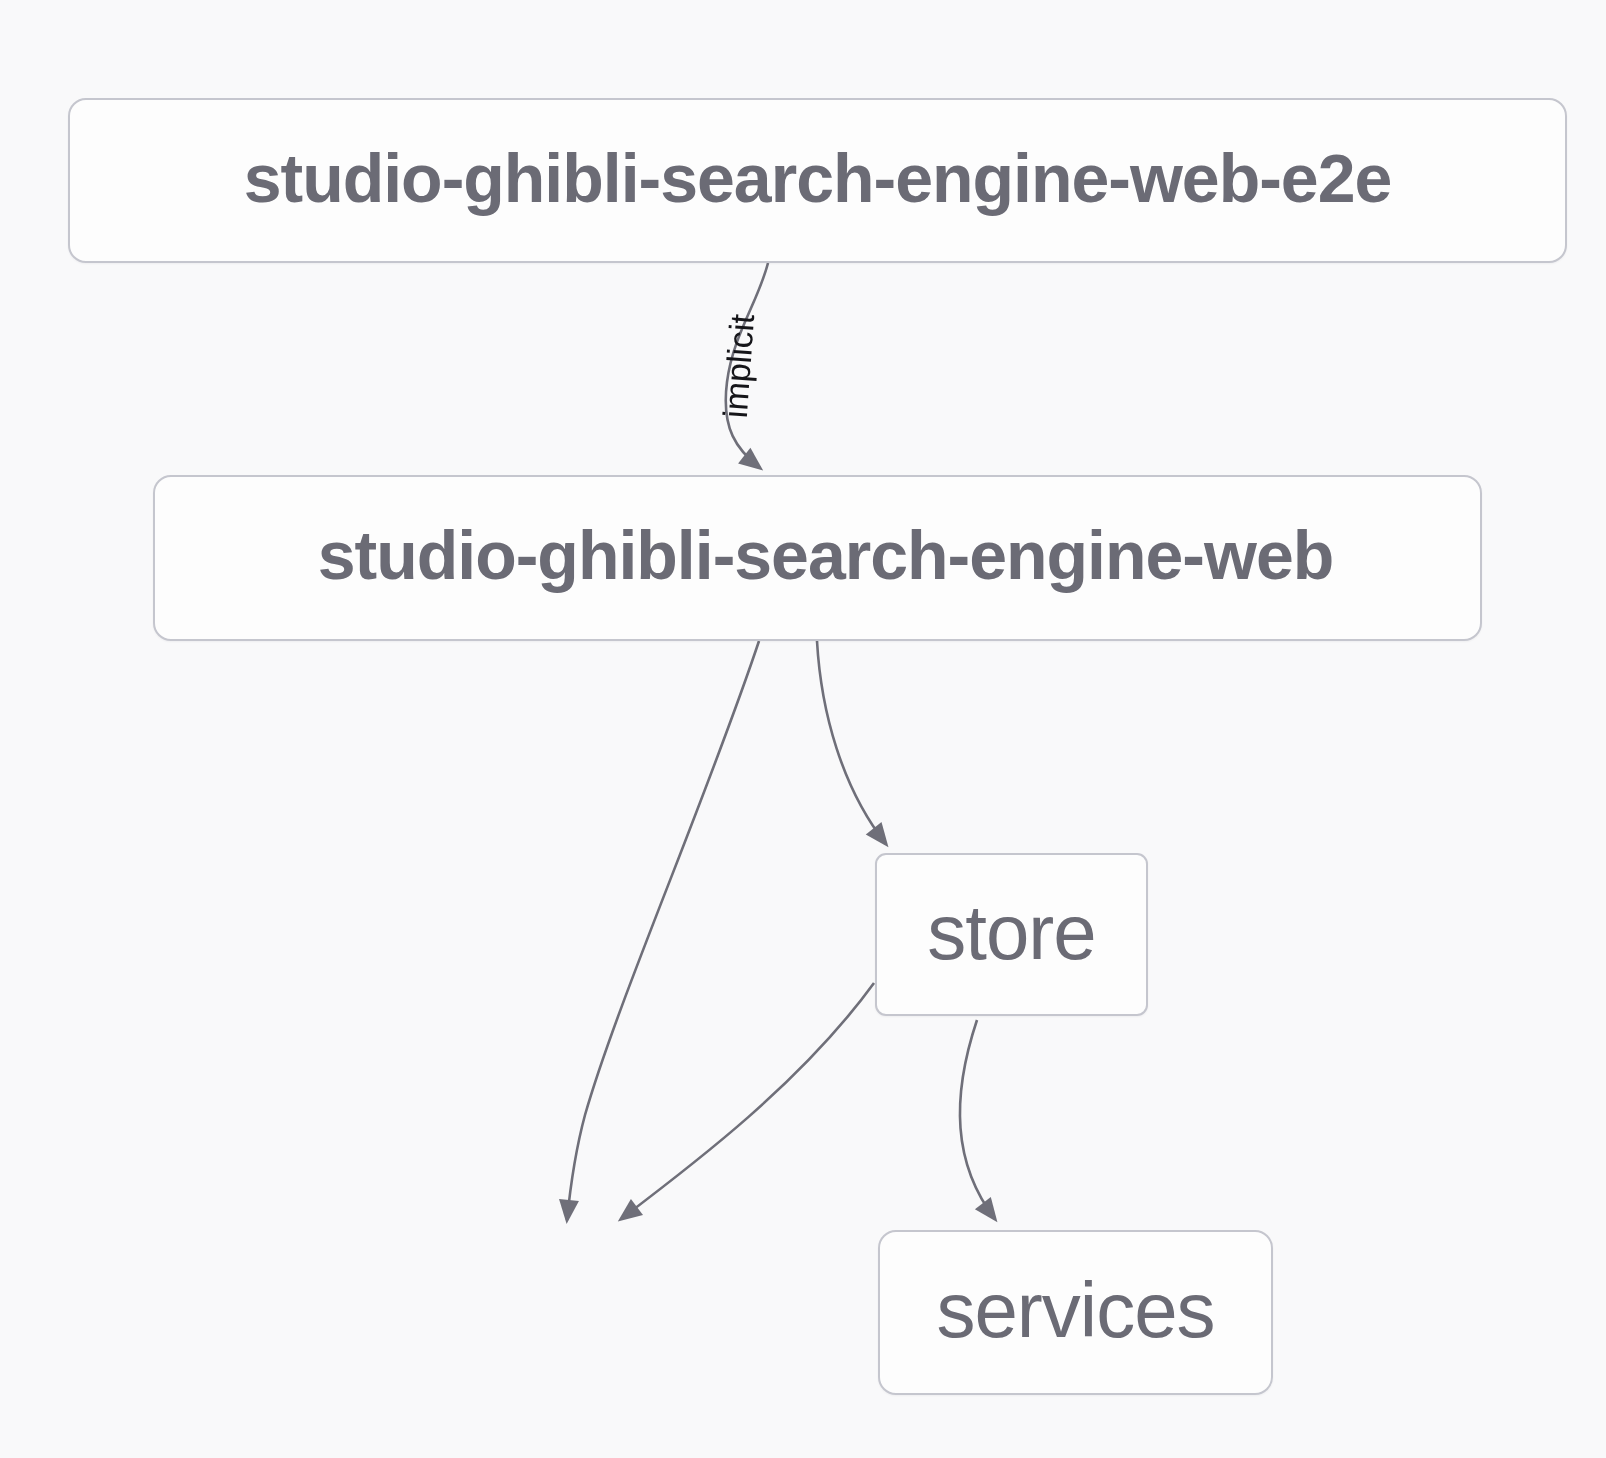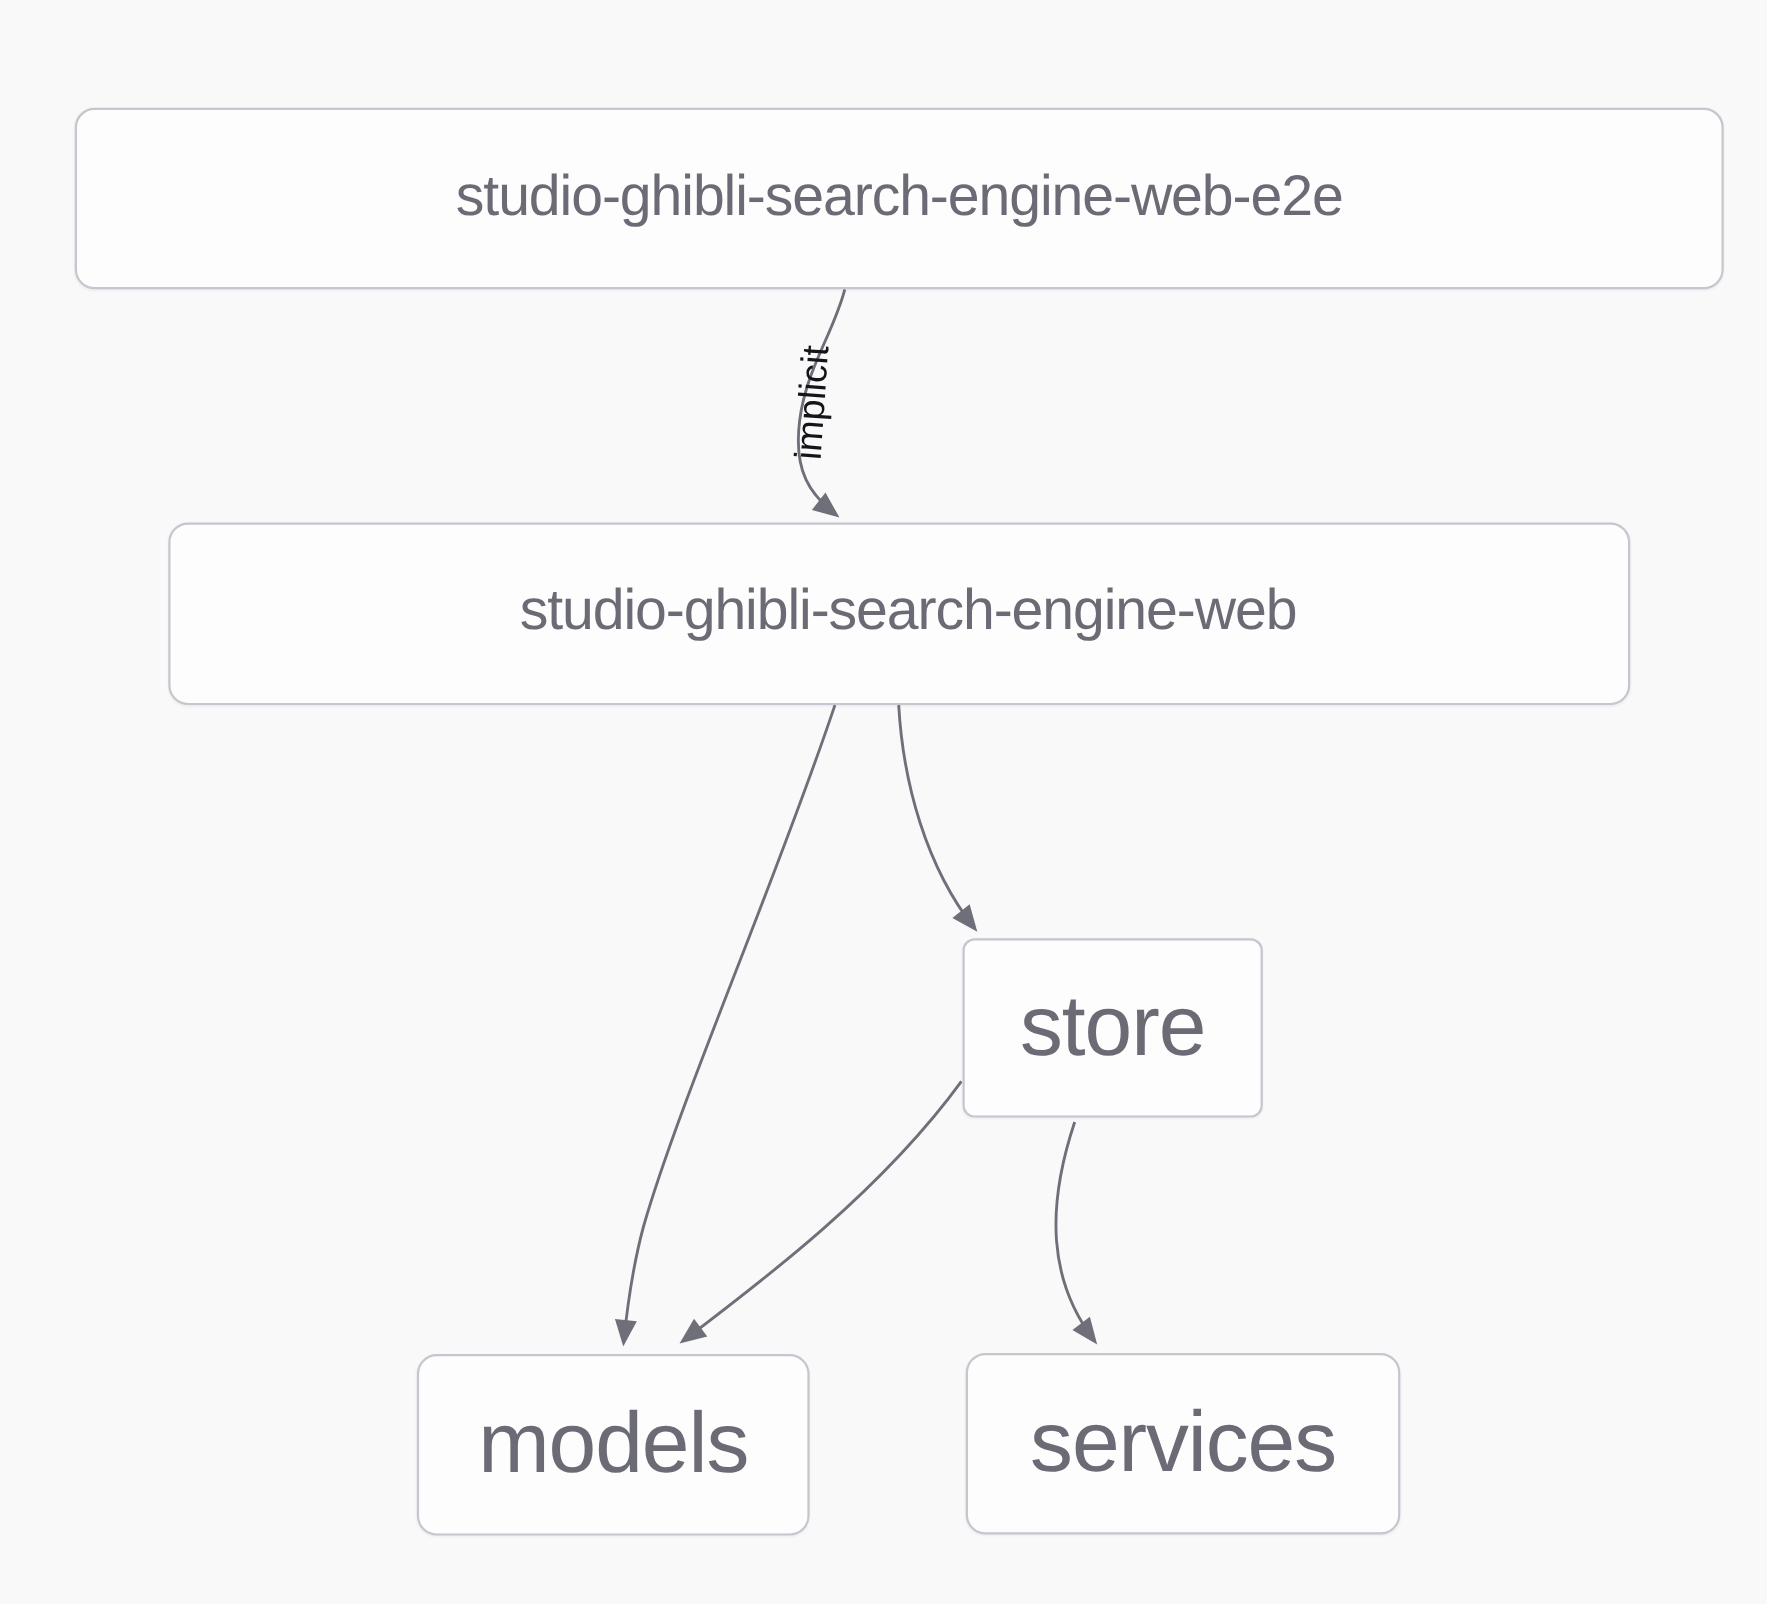--- a/index.html
+++ b/index.html
@@ -45,21 +45,21 @@
     white-space: nowrap;
     line-height: 1;
     padding-bottom: 6px;
   }
   .node--e2e      { left: 68px;  top: 98px;   width: 1499px; height: 165px; }
   .node--web      { left: 153px; top: 475px;  width: 1329px; height: 166px; padding-left: 16px; }
   .node--store    { left: 875px; top: 853px;  width: 273px;  height: 163px; border-radius: 11px; }
   .node--models   { left: 379px; top: 1231px; width: 357px;  height: 165px; }
   .node--services { left: 878px; top: 1230px; width: 395px;  height: 165px; }
   .node--e2e .node-label,
-  .node--web .node-label { font-size: 52px; }
+  .node--web .node-label { font-size: 68px; font-weight: bold; }
   .node--store .node-label,
   .node--models .node-label,
   .node--services .node-label { font-size: 78px; }
   .edge-label {
     position: absolute;
     left: 739px;
     top: 366px;
     transform: translate(-50%, -50%) rotate(-86deg);
     transform-origin: center center;
     font-size: 34px;
@@ -98,21 +98,18 @@
   </div>
 
   <div class="node node--web">
     <span class="node-label">studio-ghibli-search-engine-web</span>
   </div>
 
   <div class="node node--store">
     <span class="node-label">store</span>
   </div>
 
-  <div class="node node--models">
-    <span class="node-label">models</span>
-  </div>
 
   <div class="node node--services">
     <span class="node-label">services</span>
   </div>
 
 </div>
 
 </body></html>

